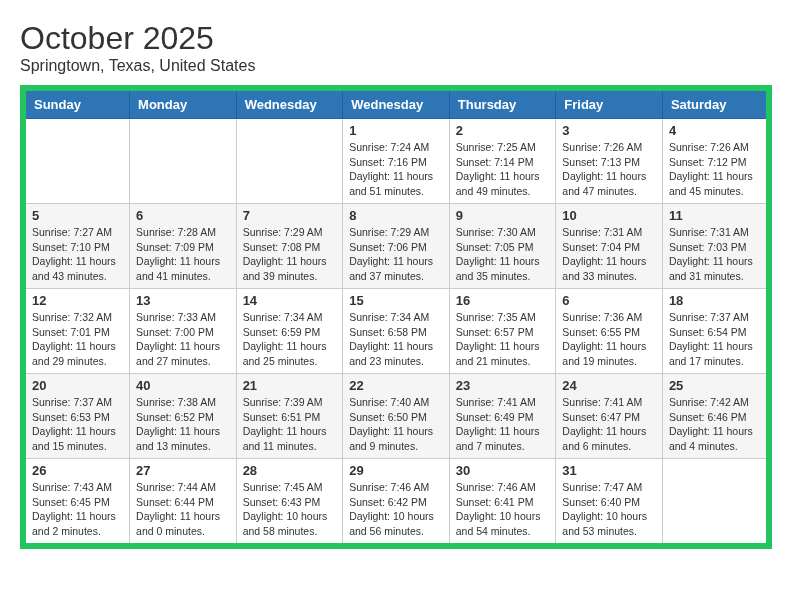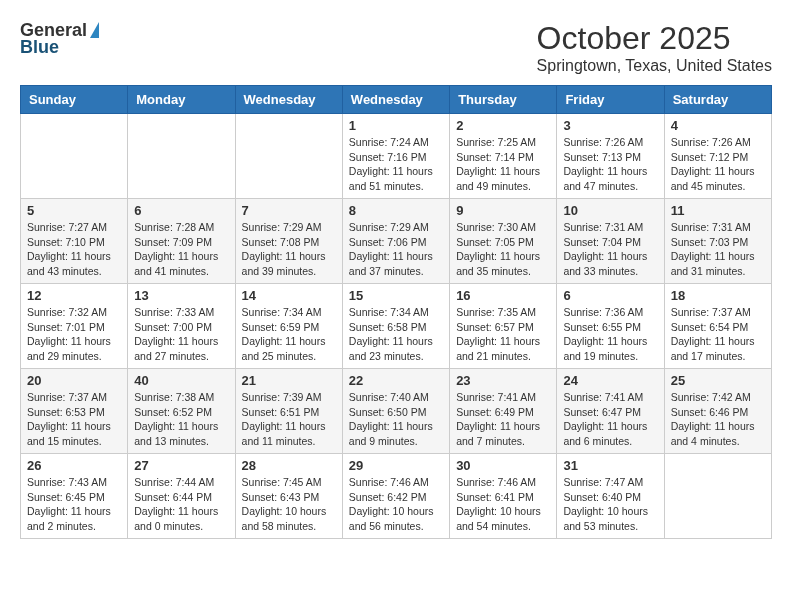--- a/index.html
+++ b/index.html
@@ -29,21 +29,21 @@
       font-weight: normal;
       color: #333;
     }
     .location {
       font-size: 16px;
       color: #333;
     }
     .calendar {
       width: 100%;
       border-collapse: collapse;
-      border: 1px solid #22c55e;
+      border: 6px solid #22c55e;
     }
     .calendar th {
       background-color: #2e75b6;
       color: white;
       text-align: left;
       padding: 6px 8px;
       font-size: 13px;
       font-weight: bold;
       border: 1px solid #2060a0;
     }
@@ -71,27 +71,20 @@
       background: #fff;
     }
     .row-shaded td {
       background-color: #f5f5f5;
     }
   </style>
 </head>
 <body>
 
 <div class="header-area">
-  <div class="logo">
-    <div style="display:flex; align-items:center;">
-      <span style="font-size:18px; font-weight:bold; color:#333;">General</span>
-      <span style="display:inline-block; width:0; height:0; border-left:9px solid transparent; border-bottom:16px solid #2e86c1; margin-left:3px; margin-bottom:2px;"></span>
-    </div>
-    <span style="font-size:18px; font-weight:bold; color:#1a5276; margin-top:-4px;">Blue</span>
-  </div>
   <div class="title-area">
     <div class="month-title">October 2025</div>
     <div class="location">Springtown, Texas, United States</div>
   </div>
 </div>
 
 <table class="calendar">
   <thead>
     <tr>
       <th>Sunday</th>

